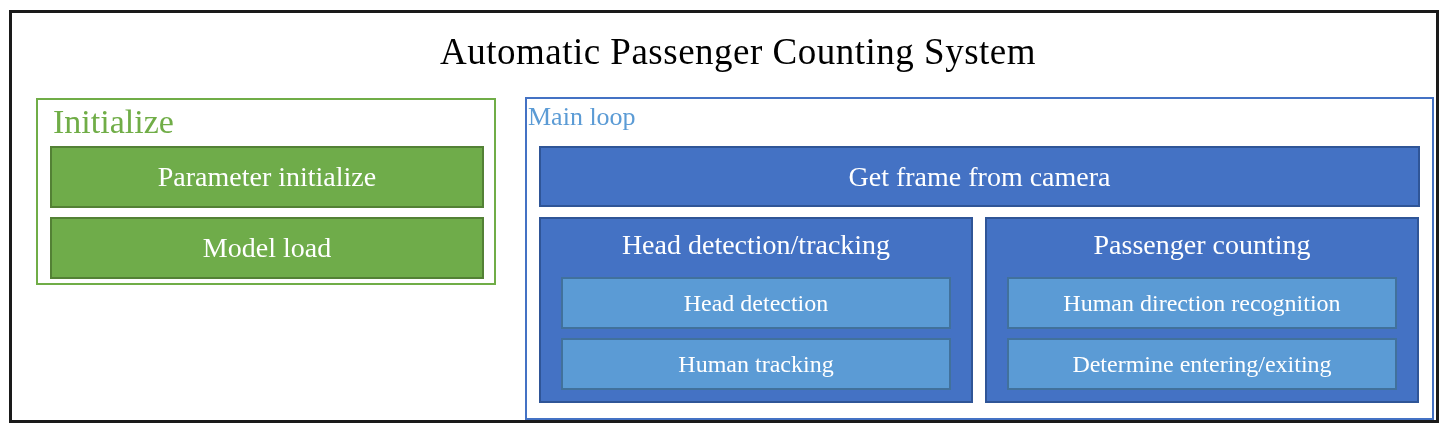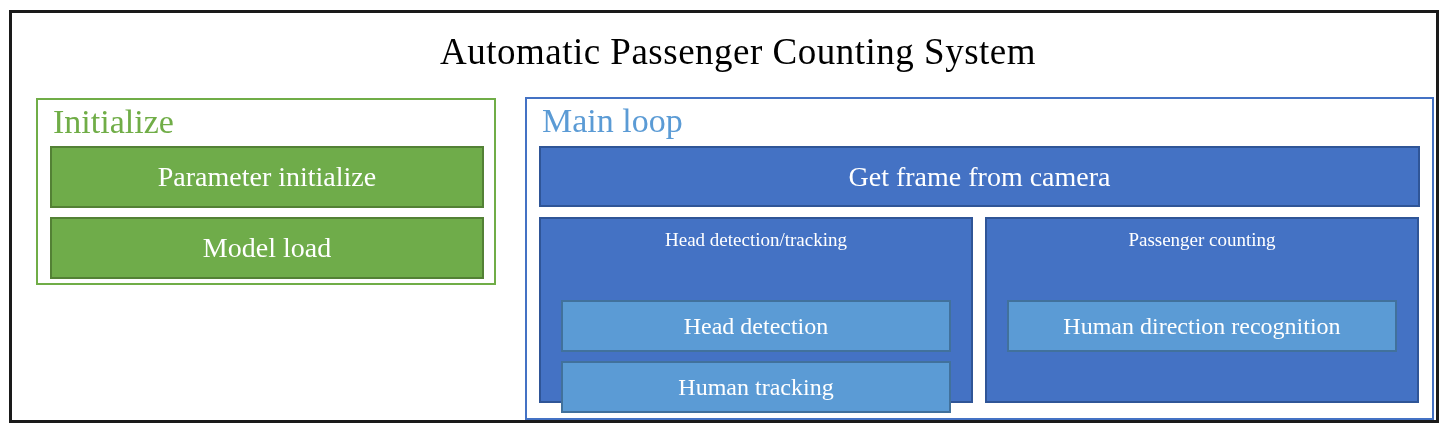--- a/index.html
+++ b/index.html
@@ -70,22 +70,22 @@
   
   .main-group {
     position: absolute;
     left: 513px; top: 84px;
     width: 905px; height: 319px;
     border: 2px solid var(--blue-outline, #4472c4);
     background: #ffffff;
   }
   .main-label {
     position: absolute;
-    left: 15px; top: 3px;
-    font-size: 34px;
+    left: 1px; top: 3px;
+    font-size: 26px;
     color: var(--blue-label, #5b9bd5);
     white-space: nowrap;
   }
   .get-frame-bar {
     position: absolute;
     left: 12px; top: 47px;
     width: 877px; height: 57px;
     background: var(--blue-fill, #4472c4);
     border: 2px solid var(--blue-border-dark, #2f5597);
     display: flex;
@@ -103,36 +103,35 @@
     border: 2px solid var(--blue-border-dark, #2f5597);
   }
   .sub-group.group-0 { left: 12px; }
   .sub-group.group-1 { left: 458px; }
   .sub-group-label {
     position: absolute;
     left: 0; right: 0;
     top: 10px;
     text-align: center;
     color: #ffffff;
-    font-size: 19px;
+    font-size: 28px;
     white-space: nowrap;
   }
   .light-step {
     position: absolute;
     left: 20px;
     width: 386px; height: 48px;
     background: var(--lightblue-fill, #5b9bd5);
     border: 2px solid var(--lightblue-border, #41719c);
     display: flex;
     align-items: center;
     justify-content: center;
     color: #ffffff;
     font-size: 24px;
     white-space: nowrap;
-    margin-top: 23px;
   }
   .light-step.step-0 { top: 58px; }
   .light-step.step-1 { top: 119px; }
 </style>
 </head>
 <body>
 
 <div class="canvas">
   <div class="frame">
 
@@ -151,17 +150,18 @@
 
       <div class="sub-group group-0">
         <div class="sub-group-label">Head detection/tracking</div>
         <div class="light-step step-0">Head detection</div>
         <div class="light-step step-1">Human tracking</div>
       </div>
 
       <div class="sub-group group-1">
         <div class="sub-group-label">Passenger counting</div>
         <div class="light-step step-0">Human direction recognition</div>
+        <div class="light-step step-1">Determine entering/exiting</div>
       </div>
     </div>
 
   </div>
 </div>
 
 </body></html>

